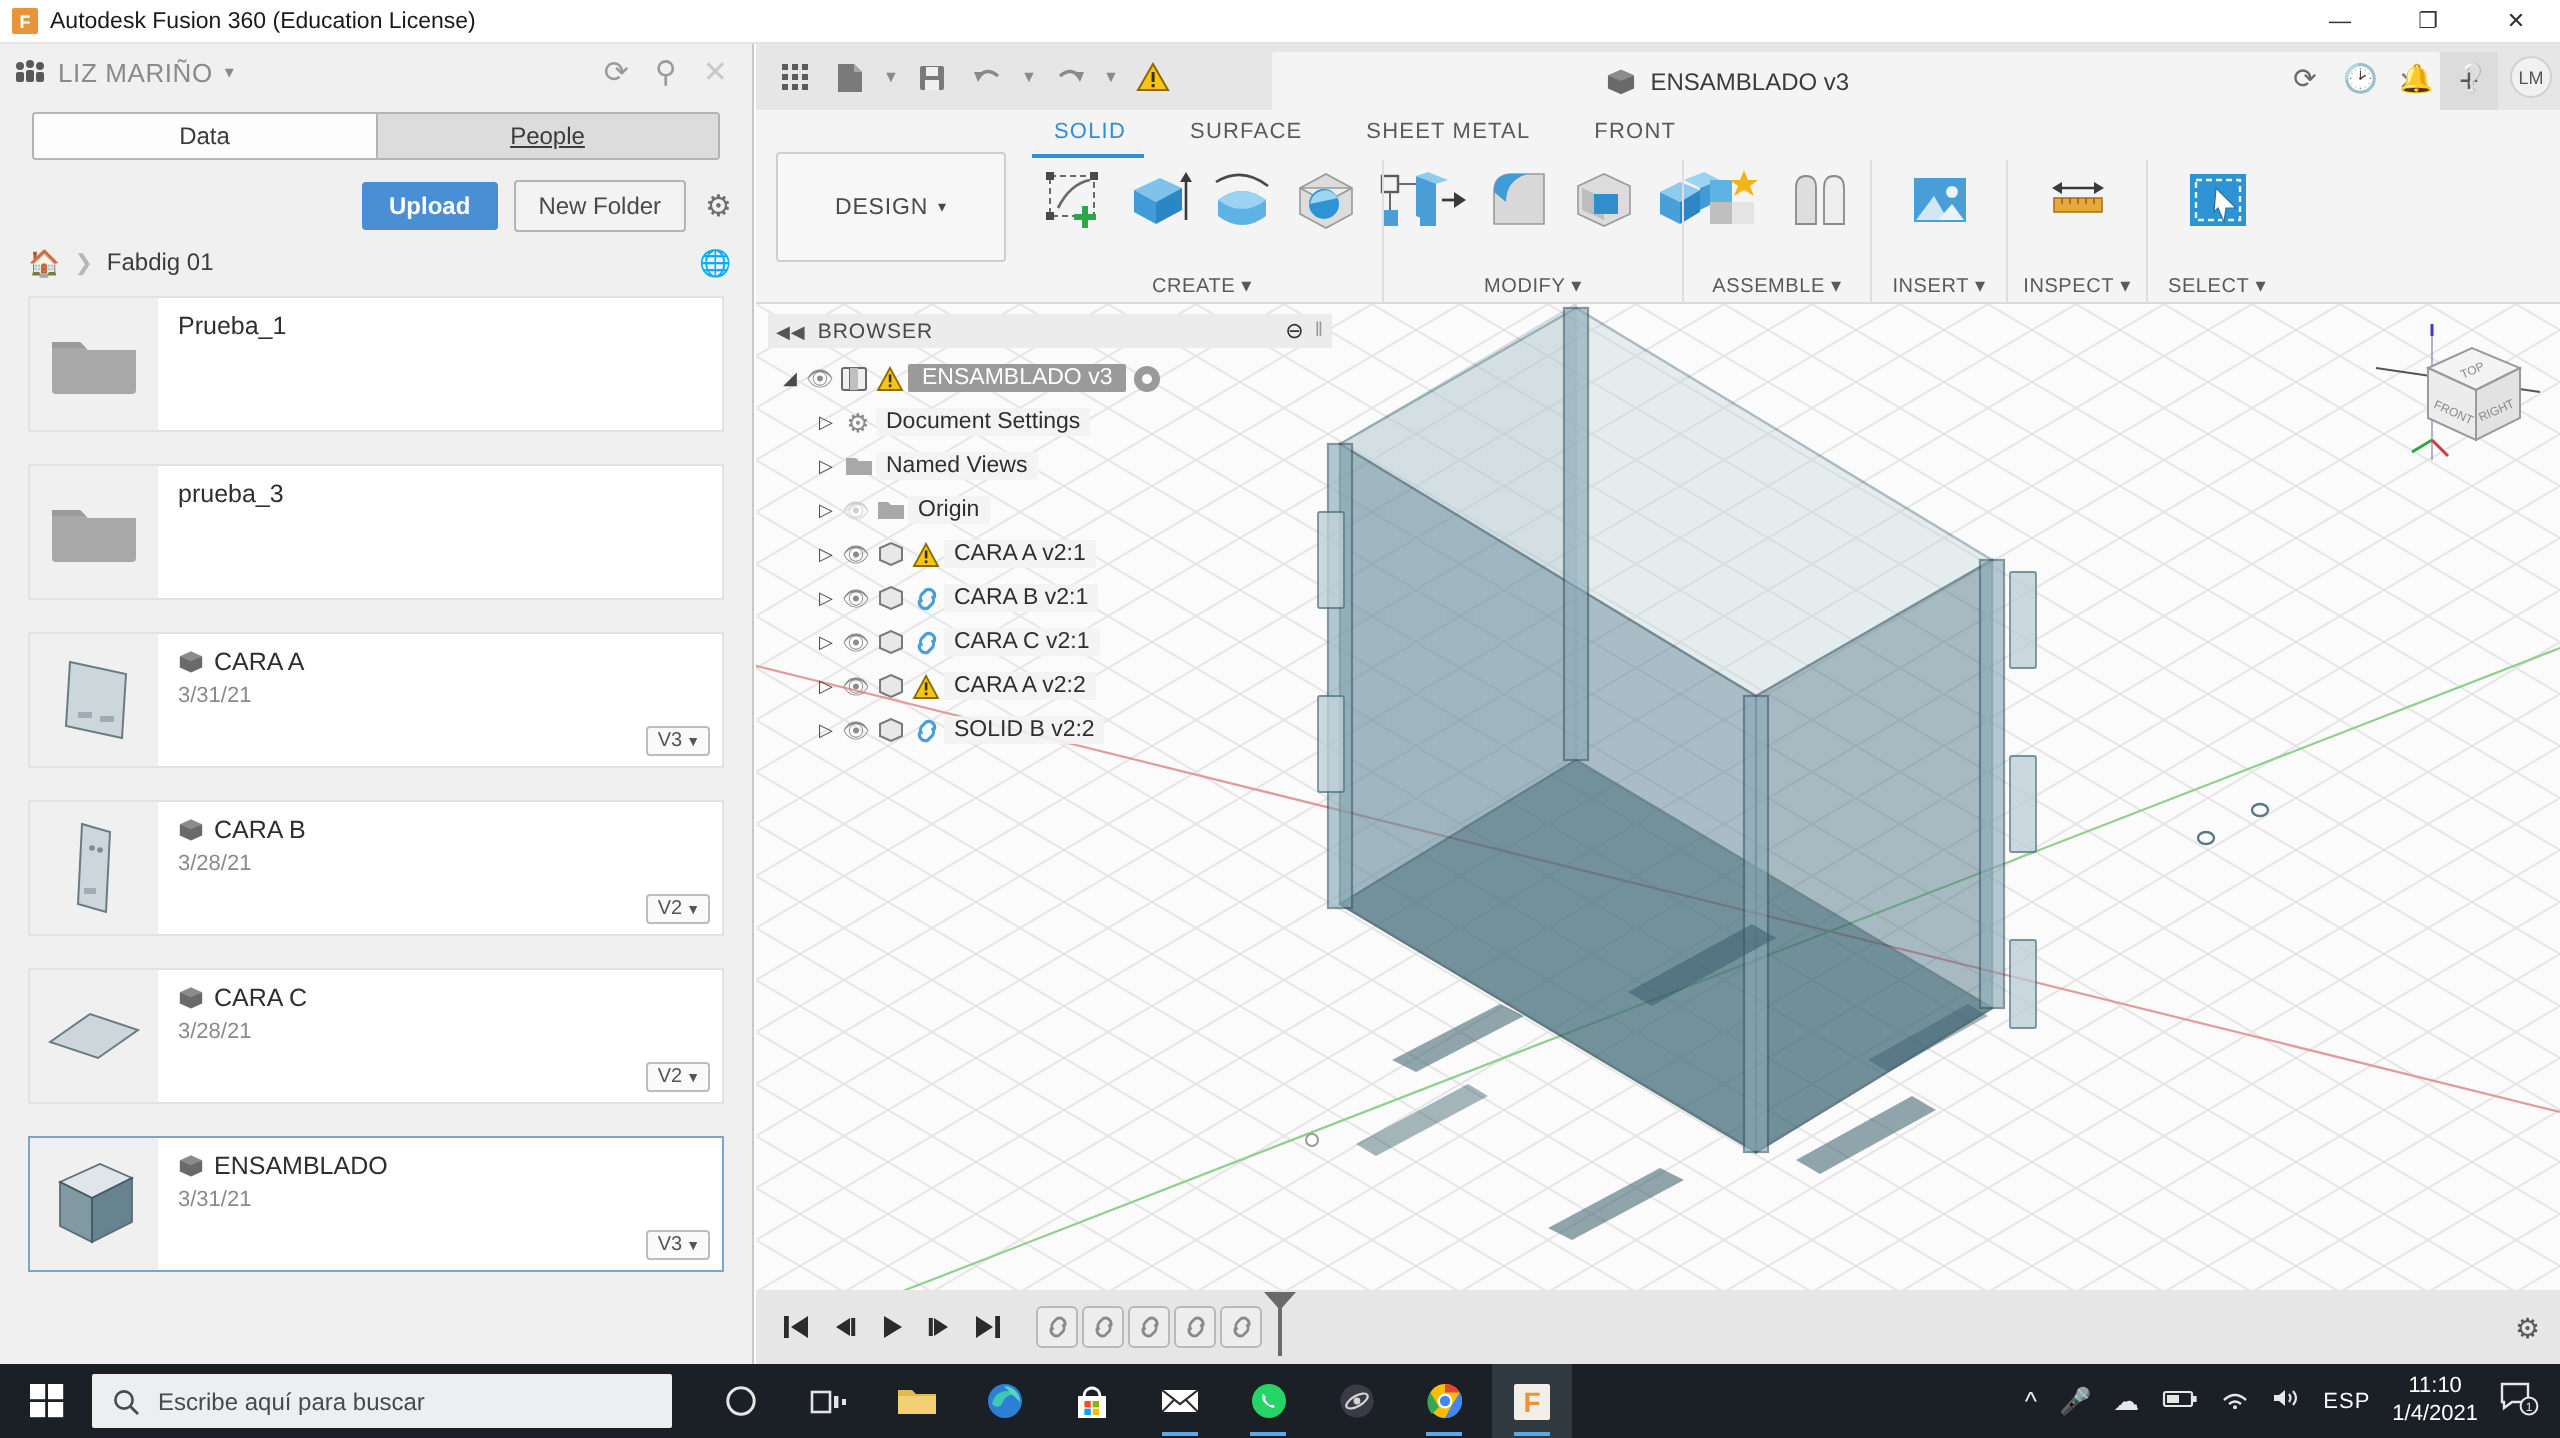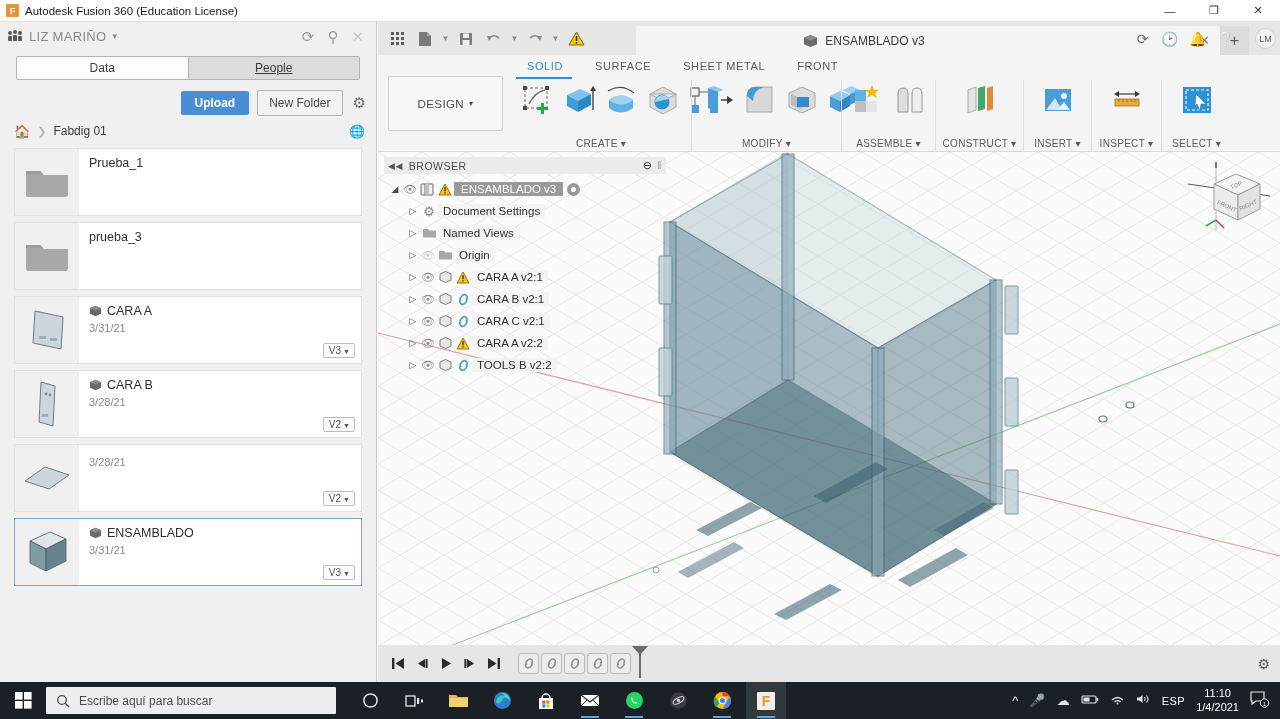--- a/index.html
+++ b/index.html
@@ -89,21 +89,21 @@
     font-size: 12px; color: #555;
   }
   .bc-home { color: #6a6a6a; font-size: 13px; }
   .bc-sep { color: #b6b6b6; margin: 0 7px; font-size: 11px; }
   .bc-name { color: #3c3c3c; }
   .bc-globe { margin-left: auto; color: #8c8c8c; font-size: 13px; }
 
   .dp-list { padding: 4px 14px 0 14px; }
   .dp-item {
     display: flex; background: #fff; border: 1px solid #e2e2e2;
-    height: 68px; margin-bottom: 6px; position: relative; cursor: pointer;
+    height: 68px; margin-bottom: 16px; position: relative; cursor: pointer;
   }
   .dp-item.selected { border: 1px solid #7aa5cc; }
   .dp-thumb {
     width: 64px; min-width: 64px; background: #f0f0f0;
     display: flex; align-items: center; justify-content: center;
   }
   .dp-body { flex: 1; padding: 7px 8px 0 10px; position: relative; }
   .dp-title-row { display: flex; align-items: center; gap: 5px; }
   .cube-ico { width: 13px; height: 12px; }
   .dp-name { font-size: 12.5px; color: #2e2e2e; }
@@ -154,21 +154,21 @@
     position: absolute; right: 4px; top: 0; height: 33px;
     display: flex; align-items: center; gap: 3px;
   }
   .qab-ricon {
     width: 25px; height: 26px; display: flex; align-items: center;
     justify-content: center; color: #6a6a6a; font-size: 14px; cursor: pointer;
   }
   .avatar {
     width: 21px; height: 21px; border-radius: 50%; background: #f1f1f1;
     border: 1px solid #d0d0d0; color: #555; font-size: 9px;
-    display: flex; align-items: center; justify-content: center; margin-left: 13px;
+    display: flex; align-items: center; justify-content: center; margin-left: 3px;
   }
 
   
   .ribbon {
     position: absolute; left: 0; top: 33px; width: 902px; height: 97px;
     background: #f4f4f4; border-bottom: 1px solid #d8d8d8;
   }
   .design-box {
     position: absolute; left: 10px; top: 21px; width: 115px; height: 55px;
     border: 1px solid #cfcfcf; background: #f7f7f7; border-radius: 2px;
@@ -450,20 +450,27 @@
         </div>
       </div>
 
       <div class="dp-item">
         <div class="dp-thumb">
           <svg width="56" height="34" viewBox="0 0 56 34">
             <polygon points="6,20 26,6 50,14 30,28" fill="#ccd6db" stroke="#6b7b84" stroke-width="1"></polygon>
           </svg>
         </div>
         <div class="dp-body">
+          <div class="dp-title-row">
+            <svg class="cube-ico" viewBox="0 0 16 15">
+              <polygon points="8,1 15,4 15,11 8,14 1,11 1,4" fill="#6a6a6a"></polygon>
+              <polygon points="8,1 15,4 8,7 1,4" fill="#8c8c8c"></polygon>
+            </svg>
+            <span class="dp-name">CARA C</span>
+          </div>
           <div class="dp-date">3/28/21</div>
           <div class="dp-ver">
             <span>V2</span><b>▼</b>
           </div>
         </div>
       </div>
 
       <div class="dp-item selected">
         <div class="dp-thumb">
           <svg width="54" height="50" viewBox="0 0 54 50">
@@ -688,34 +695,20 @@
                 <path d="M6 30 V12 q0 -6 5 -6 q5 0 5 6 v18 Z" fill="#dedede" stroke="#8a8a8a" stroke-width=".9"></path>
                 <path d="M20 30 V12 q0 -6 5 -6 q5 0 5 6 v18 Z" fill="#efefef" stroke="#8a8a8a" stroke-width=".9"></path>
               </svg>
             </div>
           </div>
           <div class="panel-label">
             <span>ASSEMBLE</span><span style="margin-left:3px">▾</span>
           </div>
         </div>
 
-        <div class="panel" style="width:88px">
-          <div class="panel-row" style="justify-content:center">
-            <div class="ptool">
-              <svg width="36" height="38" viewBox="0 0 36 38">
-                <polygon points="6,8 14,5 14,28 6,31" fill="#e4e4e4" stroke="#9a9a9a" stroke-width=".8"></polygon>
-                <polygon points="16,6 23,4 23,27 16,29" fill="#43a86d"></polygon>
-                <polygon points="25,6 31,4 31,27 25,29" fill="#e08a3c"></polygon>
-              </svg>
-            </div>
-          </div>
-          <div class="panel-label">
-            <span>CONSTRUCT</span><span style="margin-left:3px">▾</span>
-          </div>
-        </div>
 
         <div class="panel" style="width:68px">
           <div class="panel-row" style="justify-content:center">
             <div class="ptool">
               <svg width="36" height="38" viewBox="0 0 36 38">
                 <rect x="5" y="7" width="26" height="22" fill="#4a9ed8"></rect>
                 <circle cx="24" cy="14" r="3" fill="#eaf4fb"></circle>
                 <polygon points="6,28 15,16 22,28" fill="#cfe7f6"></polygon>
                 <polygon points="17,28 24,20 30,28" fill="#eaf4fb"></polygon>
               </svg>
@@ -968,21 +961,21 @@
               <svg width="15" height="14" viewBox="0 0 15 14">
                 <polygon points="2,4 7.5,1.5 13,4 13,10 7.5,12.5 2,10" fill="#e8e8e8" stroke="#7a7a7a" stroke-width="1"></polygon>
               </svg>
             </span>
             <span class="br-ico">
               <svg width="15" height="13" viewBox="0 0 15 13">
                 <path d="M5 8 a3 3 0 0 1 0 -4 l2 -2 a3 3 0 0 1 4 4" stroke="#4a9ed8" stroke-width="1.6" fill="none"></path>
                 <path d="M10 5 a3 3 0 0 1 0 4 l-2 2 a3 3 0 0 1 -4 -4" stroke="#4a9ed8" stroke-width="1.6" fill="none"></path>
               </svg>
             </span>
-            <span class="br-lbl">TOOLS B v2:2</span>
+            <span class="br-lbl">SOLID B v2:2</span>
           </div>
 
         </div>
       </div>
 
       <div class="comments">
         <span>COMMENTS</span>
         <span style="margin-left:auto;font-size:11px;color:#333">⊕</span>
         <span style="margin-left:5px;color:#999">‖</span>
       </div>

